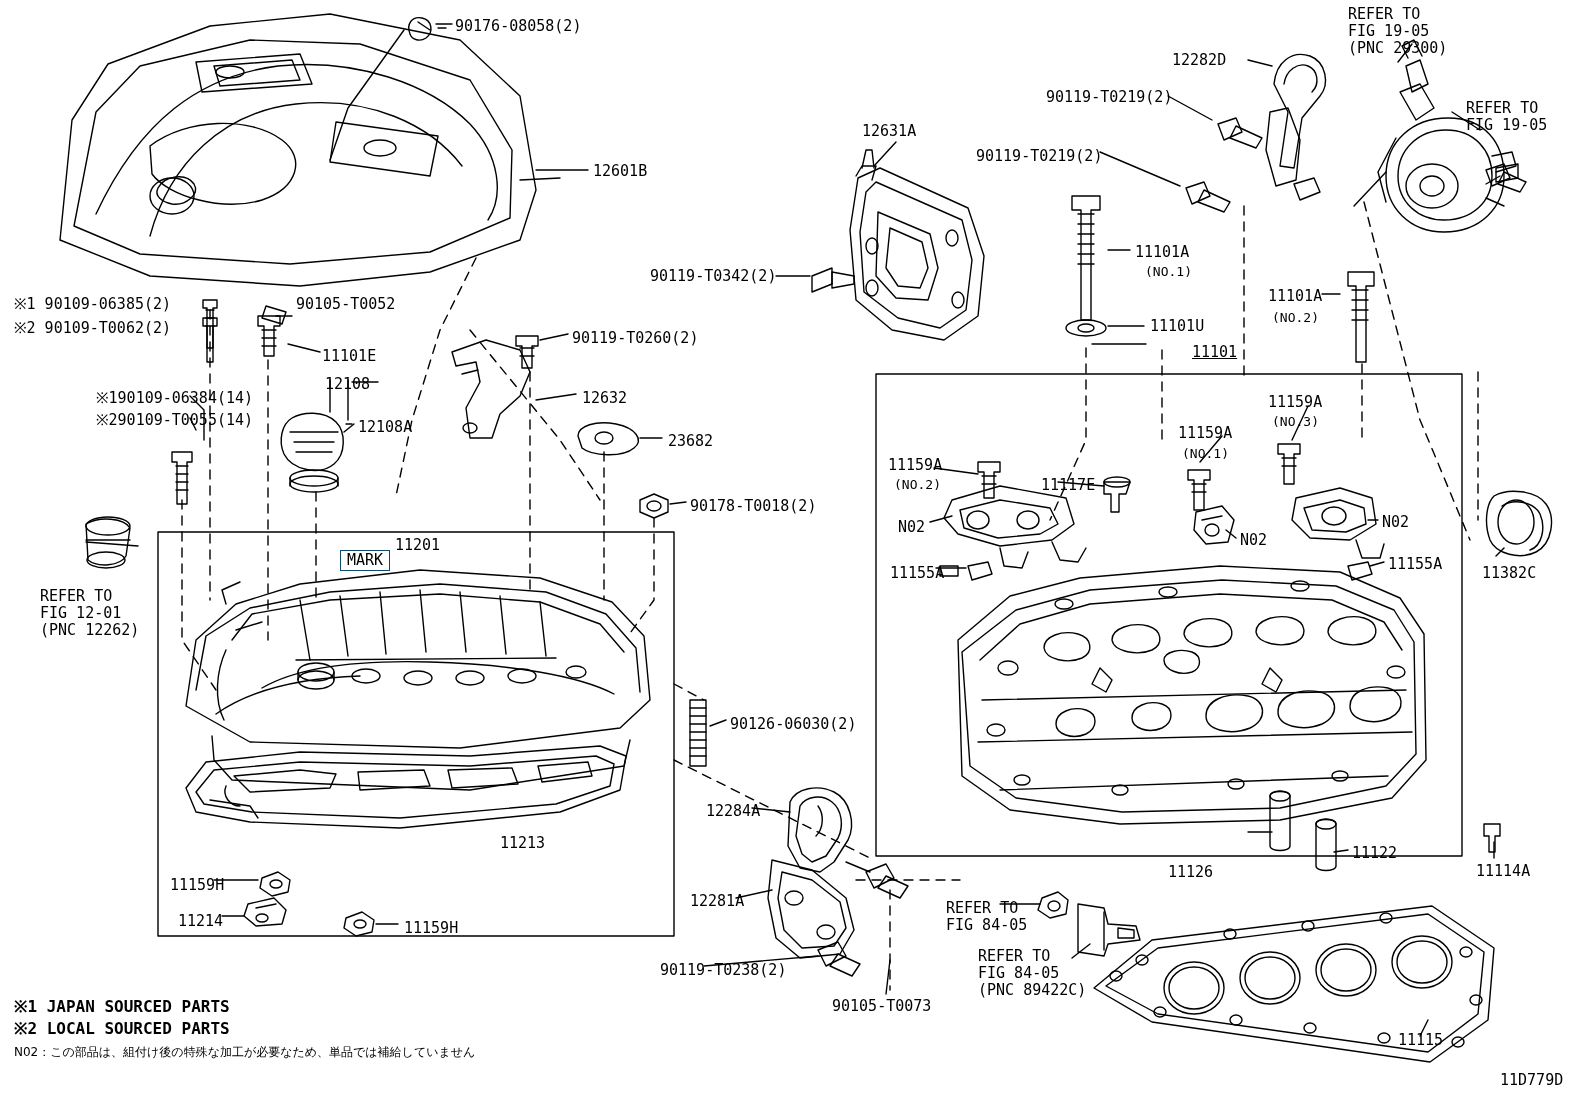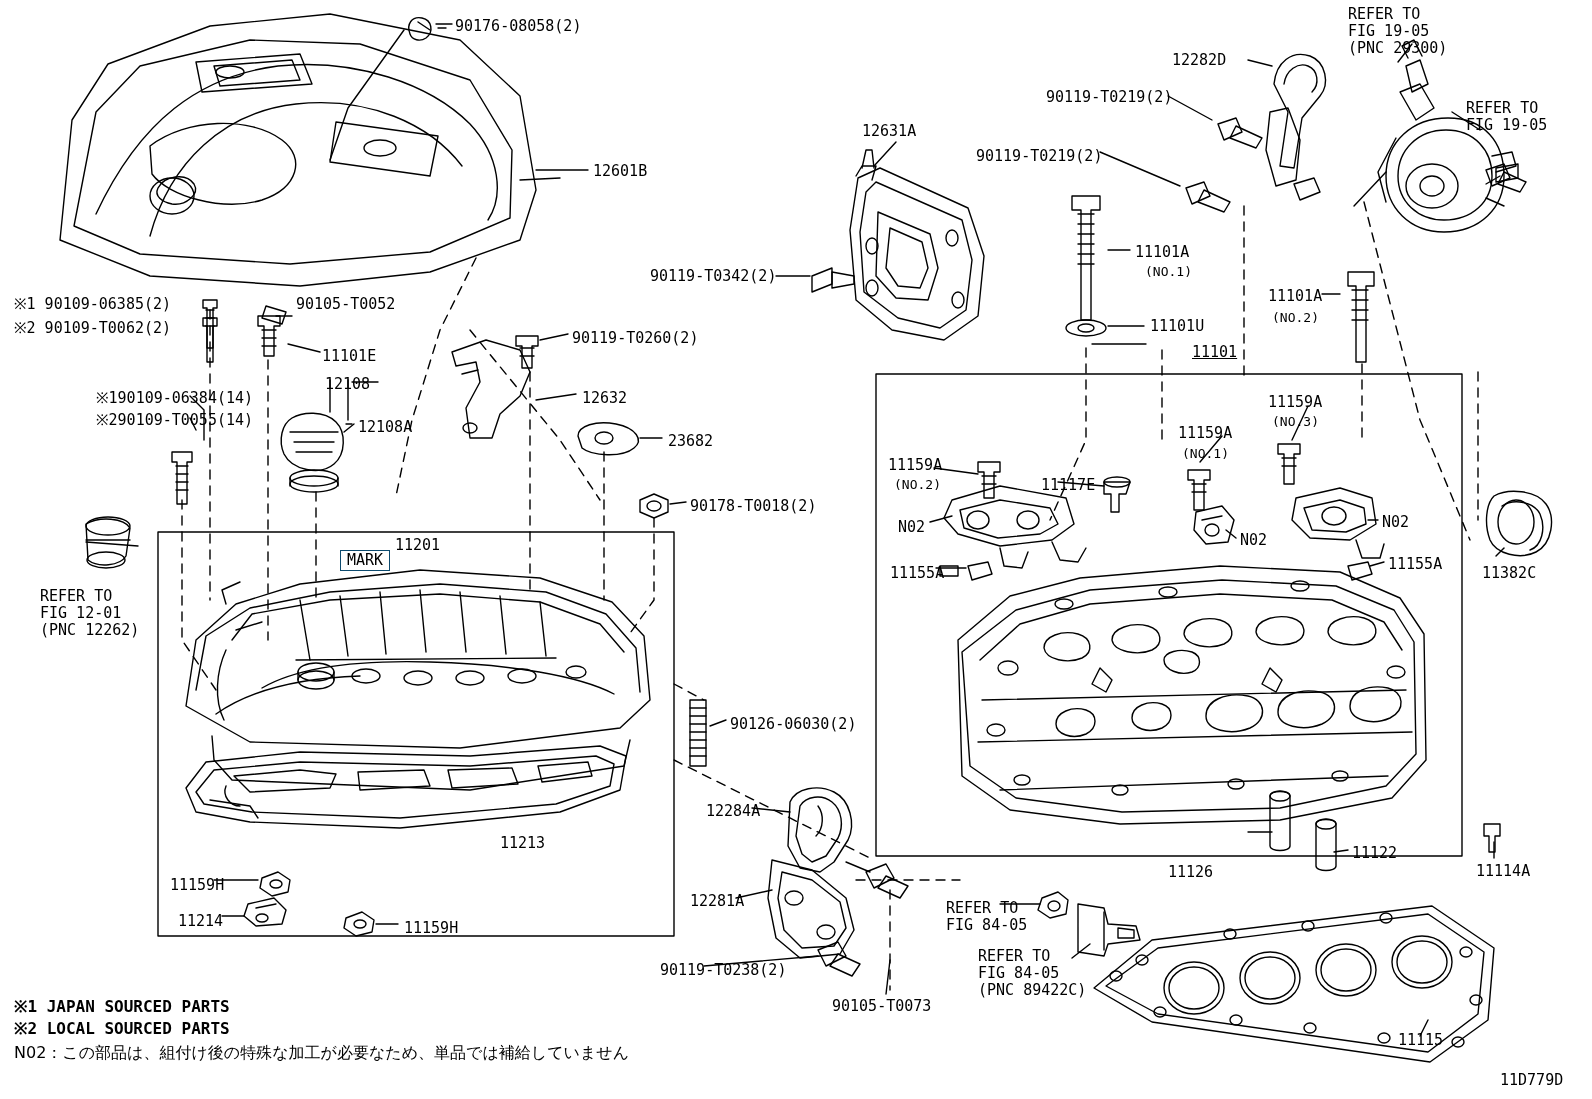--- a/index.html
+++ b/index.html
@@ -23,21 +23,21 @@
     line-height: 17px;
     color: #000;
     white-space: pre;
   }
   .lbl.small {
     font-size: 13px;
     line-height: 15px;
   }
   .lbl.jp {
     font-family: "DejaVu Sans", sans-serif;
-    font-size: 16px;
+    font-size: 12px;
   }
   .lbl.note {
     font-family: "DejaVu Sans Mono", monospace;
     font-size: 16px;
     font-weight: bold;
   }
   .boxed {
     border: 1px solid #0c4a6e;
     padding: 1px 6px;
     background: #fff;

